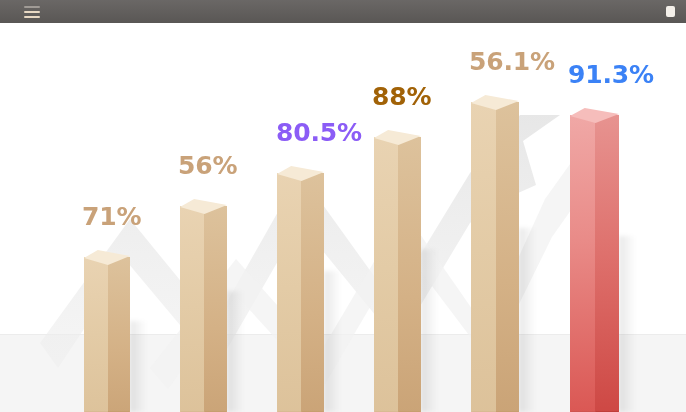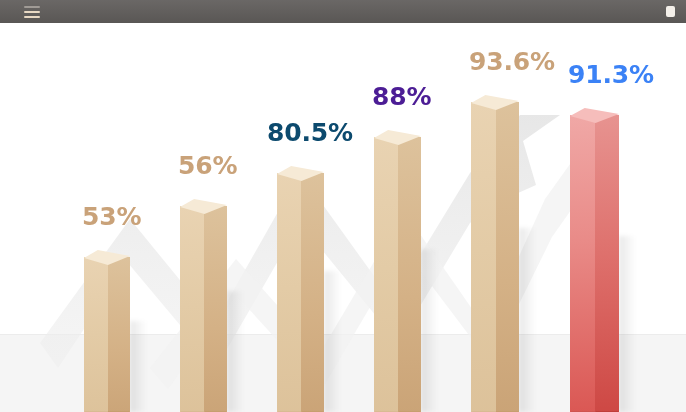--- a/index.html
+++ b/index.html
@@ -327,22 +327,22 @@
             <svg viewBox="0 0 100 30" preserveAspectRatio="none">
               <polygon points="0,16 30,0 100,12 52,30" fill="#f6bdbb"></polygon>
               <polygon points="0,16 52,30 52,30 0,16" fill="#f0a9a7"></polygon>
               <polygon points="100,12 52,30 52,30 100,12" fill="#e08b88"></polygon>
             </svg>
           </div>
         </div>
       </div>
 
     <div id="labels">
-        <div class="vlabel gold-txt" style="color: rgb(201, 162, 121); top: 181px; left: 82px;">53%</div>
+        <div class="vlabel gold-txt" style="color: rgb(201, 162, 121); top: 181px; left: 82px;">71%</div>
         <div class="vlabel gold-txt" style="color: rgb(201, 162, 121); top: 130px; left: 178px;">56%</div>
-        <div class="vlabel gold-txt" style="color: #0c4a6e; top: 97px; left: 267px;">80.5%</div>
-        <div class="vlabel gold-txt" style="color: #4c1d95; top: 61px; left: 372px;">88%</div>
-        <div class="vlabel gold-txt" style="color: rgb(201, 162, 121); top: 26px; left: 469px;">93.6%</div>
+        <div class="vlabel gold-txt" style="color: #8b5cf6; top: 97px; left: 276px;">80.5%</div>
+        <div class="vlabel gold-txt" style="color: #a16207; top: 61px; left: 372px;">88%</div>
+        <div class="vlabel gold-txt" style="color: rgb(201, 162, 121); top: 26px; left: 469px;">56.1%</div>
         <div class="vlabel red-txt" style="color: #3b82f6; top: 39px; left: 568px;">91.3%</div>
       </div>
 
   </div>
 </div>
 
 </body></html>

